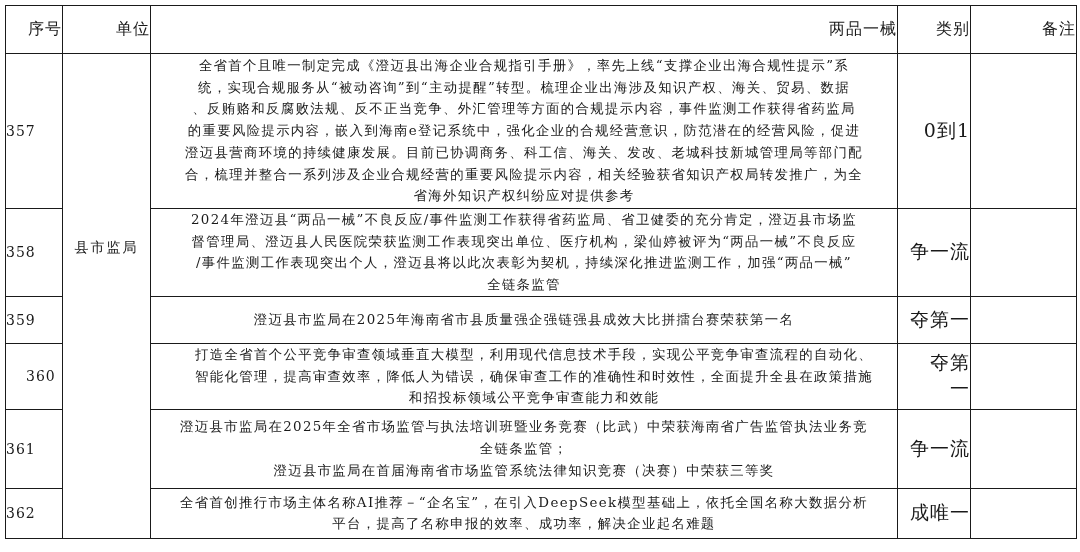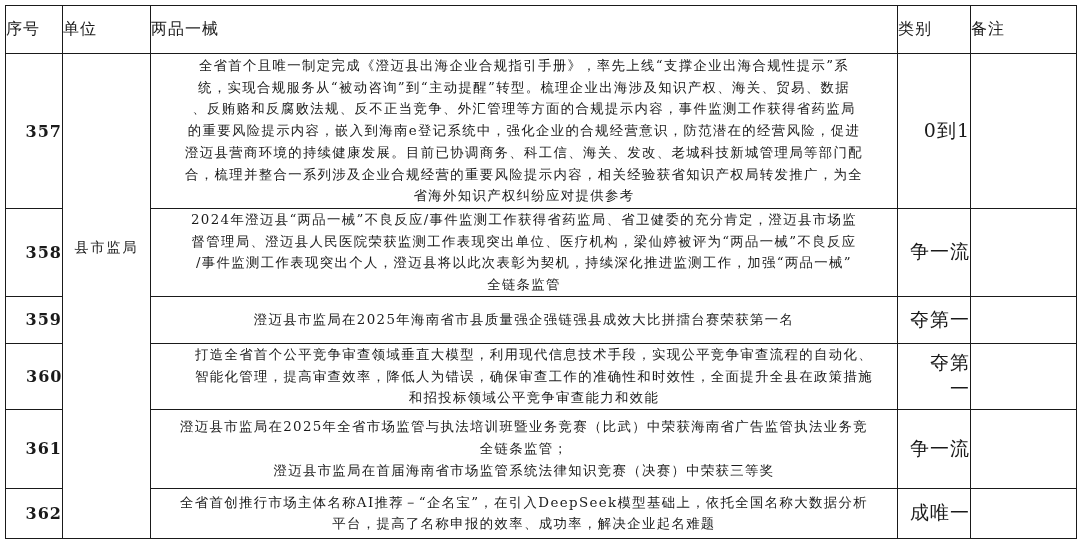--- a/index.html
+++ b/index.html
@@ -29,33 +29,32 @@
     table.grid td, table.grid th {
       border: 1.6px solid #1a1a1a;
       padding: 0;
       vertical-align: middle;
     }
     table.grid th {
       font-family: "DejaVu Sans", "Liberation Sans", sans-serif;
       font-weight: normal;
       font-size: 16px;
       height: 47px;
-      text-align: left;
+      text-align: right;
       letter-spacing: 1px;
     }
     col.c-no { width: 57px; }
     col.c-unit { width: 88px; }
     col.c-item { width: 747px; }
     col.c-cat { width: 73px; }
     col.c-note { width: 106px; }
     td.no {
-      text-align: right;
-      font-size: 16px;
+      text-align: left;
+      font-size: 14px;
       letter-spacing: 1px;
-      font-weight: bold;
     }
     td.unit {
       text-align: center;
       font-size: 14px;
       letter-spacing: 2px;
     }
     td.item {
       font-size: 13.4px;
       line-height: 21.7px;
       padding: 2px 4px 2px 4px;

